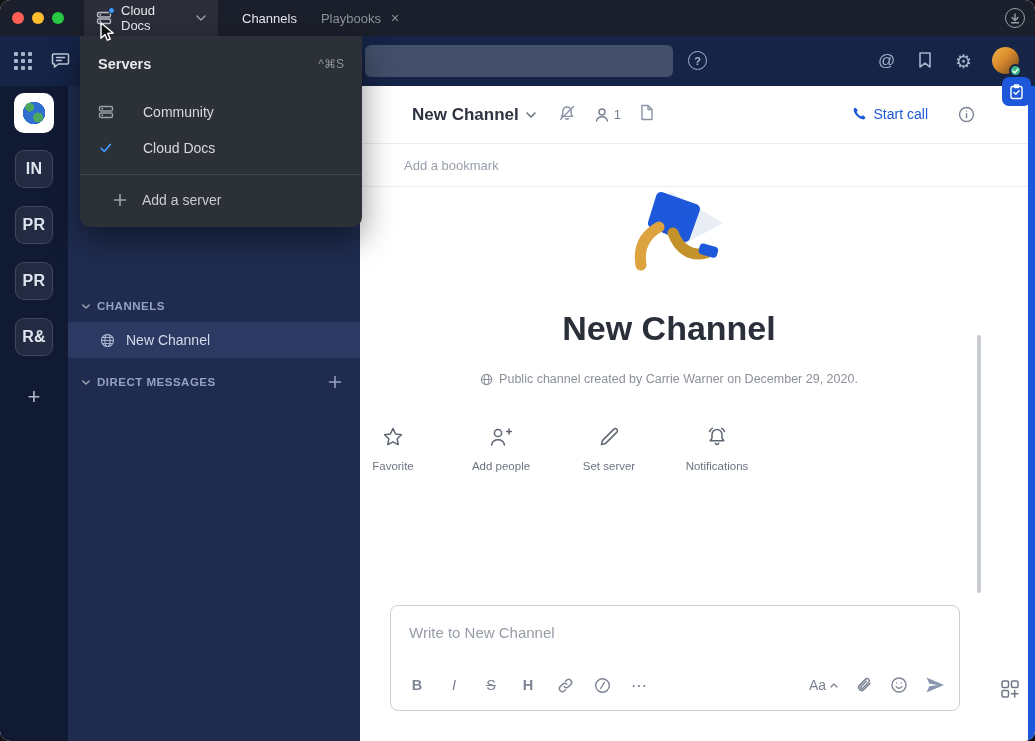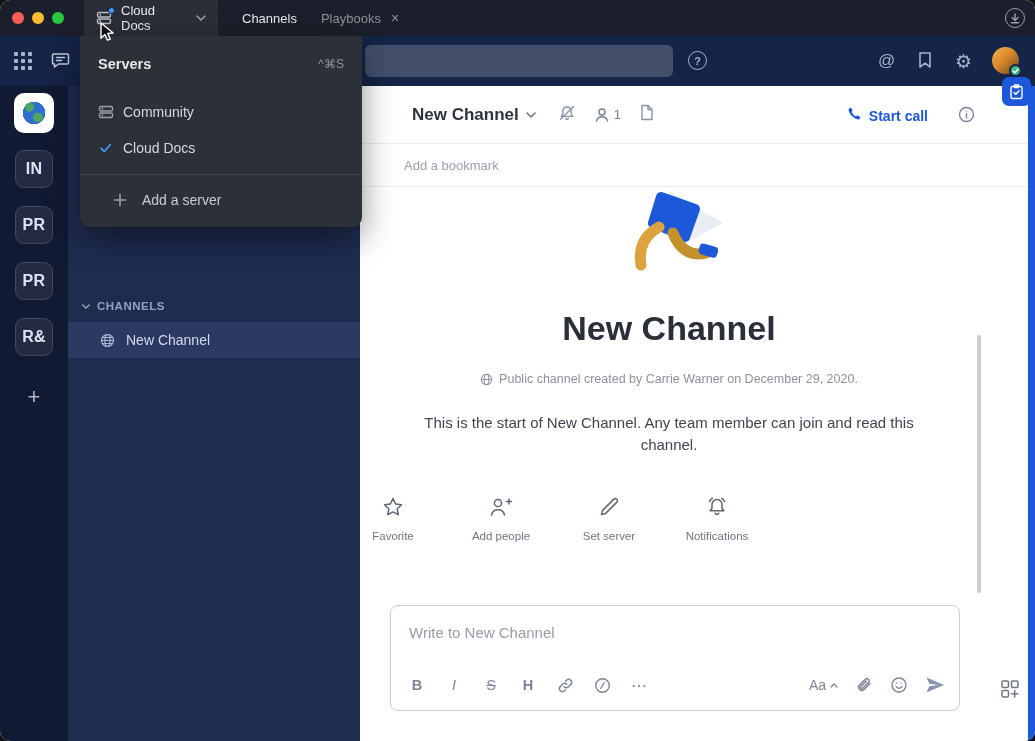--- a/index.html
+++ b/index.html
@@ -54,21 +54,21 @@
   .channel-row { position:absolute; left:0; right:0; top:236px; height:36px; background:#2c3a63; display:flex; align-items:center; padding-left:32px; gap:11px; color:#d2d9ea; font-size:14px; }
   .channel-row .ch-globe { color:#a9b3cf; display:flex; }
 
   
   .main { position:absolute; left:360px; top:86px; right:7px; bottom:0; background:#fff; }
   .channel-header { position:absolute; top:0; left:0; right:0; height:58px; border-bottom:1px solid #edeef1; display:flex; align-items:center; }
   .ch-title { margin-left:52px; font-size:17px; font-weight:700; color:#2e3340; display:flex; align-items:center; gap:7px; }
   .ch-title .chev { color:#6b7280; }
   .ch-icons { display:flex; align-items:center; gap:18px; margin-left:22px; color:#8a92a6; }
   .members { display:flex; align-items:center; gap:4px; font-size:13px; color:#767f93; }
-  .start-call { position:absolute; right:100px; display:flex; align-items:flex-end; gap:7px; color:#1c58d9; font-size:14px; font-weight:700; }
+  .start-call { position:absolute; right:100px; display:flex; align-items:flex-start; gap:7px; color:#1c58d9; font-size:14px; font-weight:400; }
   .info-btn { position:absolute; right:53px; color:#7a8295; display:flex; }
   .bookmark-bar { position:absolute; top:59px; left:0; right:0; height:42px; border-bottom:1px solid #edeef1; display:flex; align-items:center; }
   .bookmark-text { margin-left:44px; font-size:13px; color:#99a0ad; }
 
   .intro { position:absolute; top:101px; left:0; right:50px; text-align:center; }
   .intro-title { font-size:34px; font-weight:600; color:#2b2f3a; margin-top:18px; }
   .intro-meta { margin-top:24px; font-size:12.5px; color:#8c9099; display:flex; align-items:center; justify-content:center; gap:6px; }
   .intro-desc { margin:26px auto 0; max-width:540px; font-size:15px; line-height:22px; color:#3f4450; }
   .intro-actions { margin-top:40px; display:flex; justify-content:flex-start; gap:42px; }
   .action { display:flex; flex-direction:column; align-items:center; gap:8px; color:#5e6573; width:66px; }
@@ -93,21 +93,21 @@
   
   .apps-bar { position:absolute; right:0; top:86px; bottom:0; width:7px; background:#1c58d9; }
   .playbooks-btn { position:absolute; left:1002px; top:77px; width:29px; height:29px; border-radius:7px; background:#1c58d9; display:flex; align-items:center; justify-content:center; z-index:40; }
 
   
   .servers-menu { position:absolute; left:80px; top:36px; width:282px; background:#2c3037; border-radius:0 0 10px 10px; box-shadow:0 12px 32px rgba(0,0,0,0.45); z-index:100; padding-bottom:10px; }
   .menu-header { display:flex; justify-content:space-between; align-items:center; padding:20px 18px 0; }
   .menu-title { font-size:14.5px; font-weight:700; color:#e8eaec; }
   .menu-shortcut { font-size:12px; color:#8e939c; }
   .menu-list { margin-top:22px; }
-  .menu-item { height:36px; display:flex; align-items:center; padding:0 18px; font-size:14px; color:#d6d9dd; gap:9px; }
+  .menu-item { height:36px; display:flex; align-items:center; padding:0 18px; font-size:14px; color:#d6d9dd; gap:29px; }
   .mi-icon { width:16px; height:16px; color:#9aa0a8; display:flex; align-items:center; justify-content:center; flex:none; }
   .mi-icon.check { color:#3f9bff; }
   .mi-dot { margin-left:auto; width:8px; height:8px; border-radius:50%; background:#3f9bff; }
   .menu-divider { height:1px; background:#40454d; margin:8px 0; }
   .menu-add { height:34px; display:flex; align-items:center; padding:0 32px; gap:14px; color:#c9cdd3; font-size:14px; }
 
   .cursor { position:absolute; left:100px; top:22px; z-index:200; }
 </style>
 </head>
 <body>
@@ -210,20 +210,33 @@
     <div class="channel-row">
       <span class="ch-globe">
         <svg width="15" height="15" viewBox="0 0 16 16" fill="none" stroke="currentColor" stroke-width="1.2">
             <circle cx="8" cy="8" r="6.4"></circle>
             <ellipse cx="8" cy="8" rx="2.8" ry="6.4"></ellipse>
             <path d="M1.8 8h12.4M2.6 4.8h10.8M2.6 11.2h10.8"></path>
           </svg>
       </span>
       <span>New Channel</span>
     </div>
+    <div class="section-header" id="dm-header">
+      <span class="chev">
+          <svg width="8" height="5" viewBox="0 0 10 6">
+            <path d="M1 1l4 4 4-4" fill="none" stroke="currentColor" stroke-width="1.8" stroke-linecap="round" stroke-linejoin="round"></path>
+          </svg>
+        </span>
+      <span>DIRECT MESSAGES</span>
+      <span class="dm-add">
+        <svg width="14" height="14" viewBox="0 0 14 14" fill="none" stroke="currentColor" stroke-width="1.6" stroke-linecap="round">
+            <path d="M7 1.5v11M1.5 7h11"></path>
+          </svg>
+      </span>
+    </div>
   </div>
 
   <div class="main">
 
     <div class="channel-header">
       <div class="ch-title">
         <span>New Channel</span>
         <span class="chev">
             <svg width="10" height="6" viewBox="0 0 10 6">
               <path d="M1 1l4 4 4-4" fill="none" stroke="currentColor" stroke-width="1.6" stroke-linecap="round" stroke-linejoin="round"></path>
@@ -285,21 +298,20 @@
       <div class="intro-meta">
         <span style="display:flex">
           <svg width="13" height="13" viewBox="0 0 16 16" fill="none" stroke="currentColor" stroke-width="1.3">
               <circle cx="8" cy="8" r="6.4"></circle>
               <ellipse cx="8" cy="8" rx="2.8" ry="6.4"></ellipse>
               <path d="M1.8 8h12.4"></path>
             </svg>
         </span>
         <span>Public channel created by Carrie Warner on December 29, 2020.</span>
       </div>
-      <p class="intro-desc">This is the start of New Channel. Any team member can join and read this channel.</p>
       <div class="intro-actions">
         <div class="action">
           <span><svg width="22" height="22" viewBox="0 0 22 22" fill="none" stroke="currentColor" stroke-width="1.5" stroke-linejoin="round">
                 <path d="M11 2.5l2.6 5.4 5.9.8-4.3 4.1 1 5.9L11 15.9l-5.2 2.8 1-5.9L2.5 8.7l5.9-.8z"></path>
               </svg></span>
           <span class="label">Favorite</span>
         </div>
         <div class="action">
           <span><svg width="24" height="22" viewBox="0 0 24 22" fill="none" stroke="currentColor" stroke-width="1.5">
                 <circle cx="9" cy="7" r="3.6"></circle>

